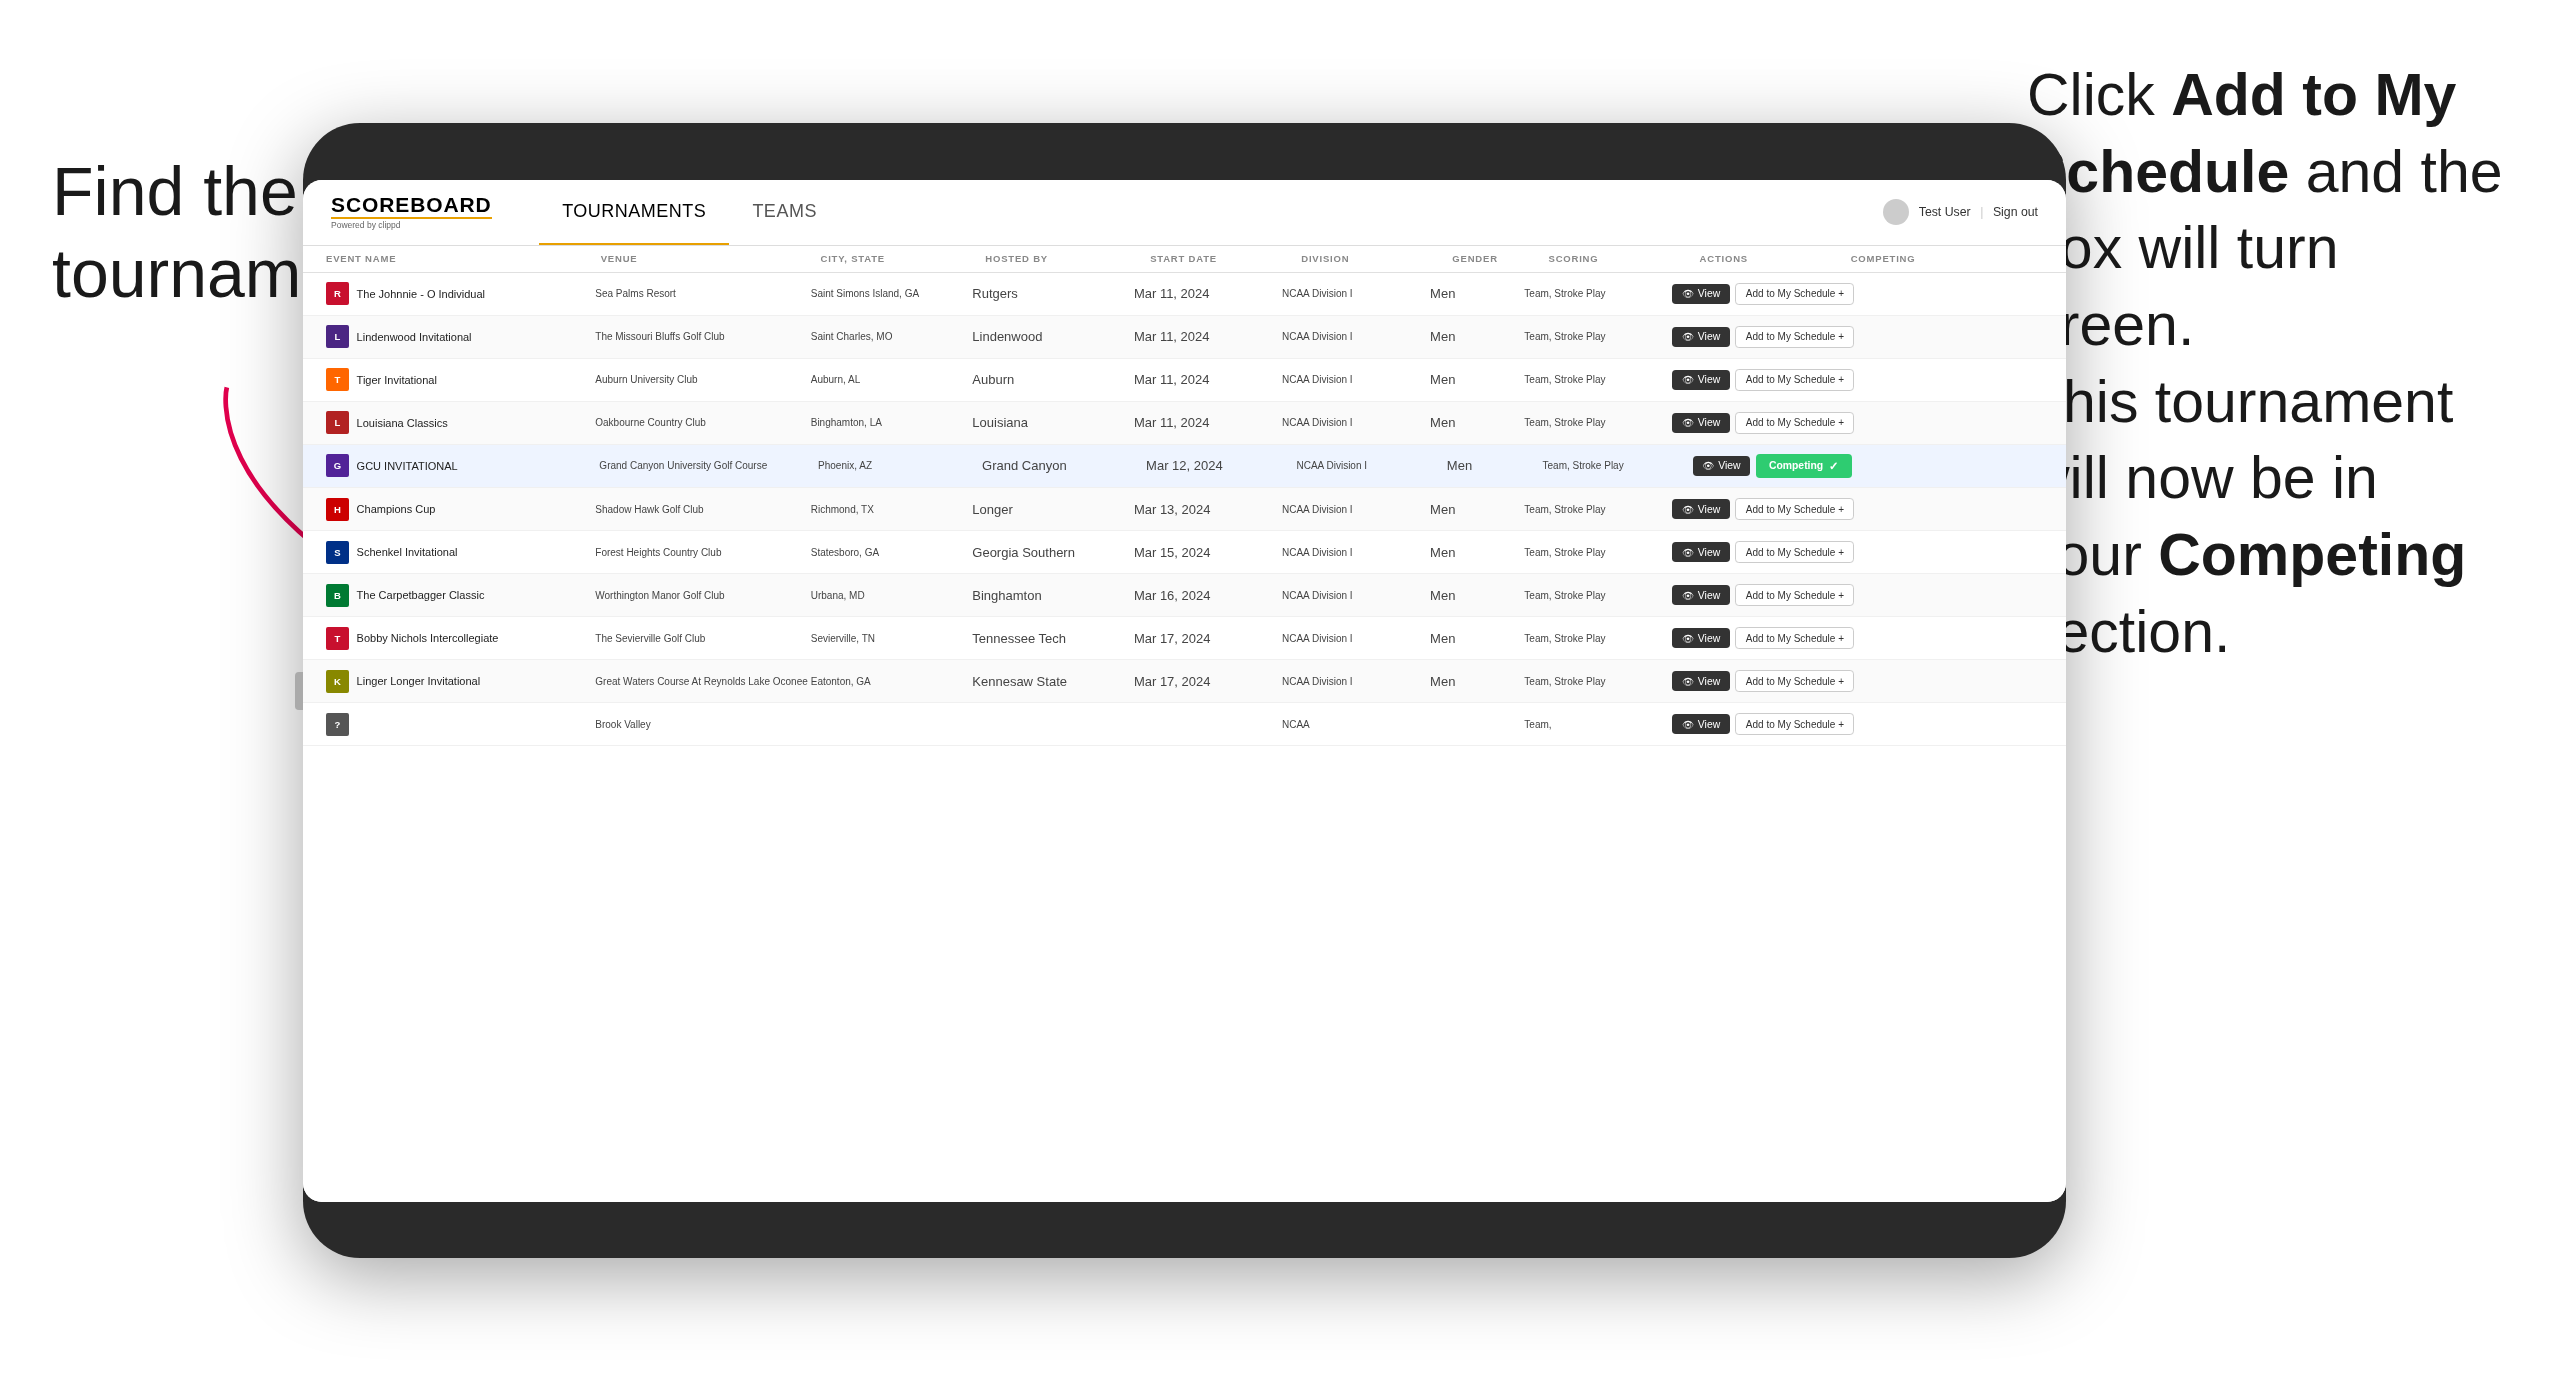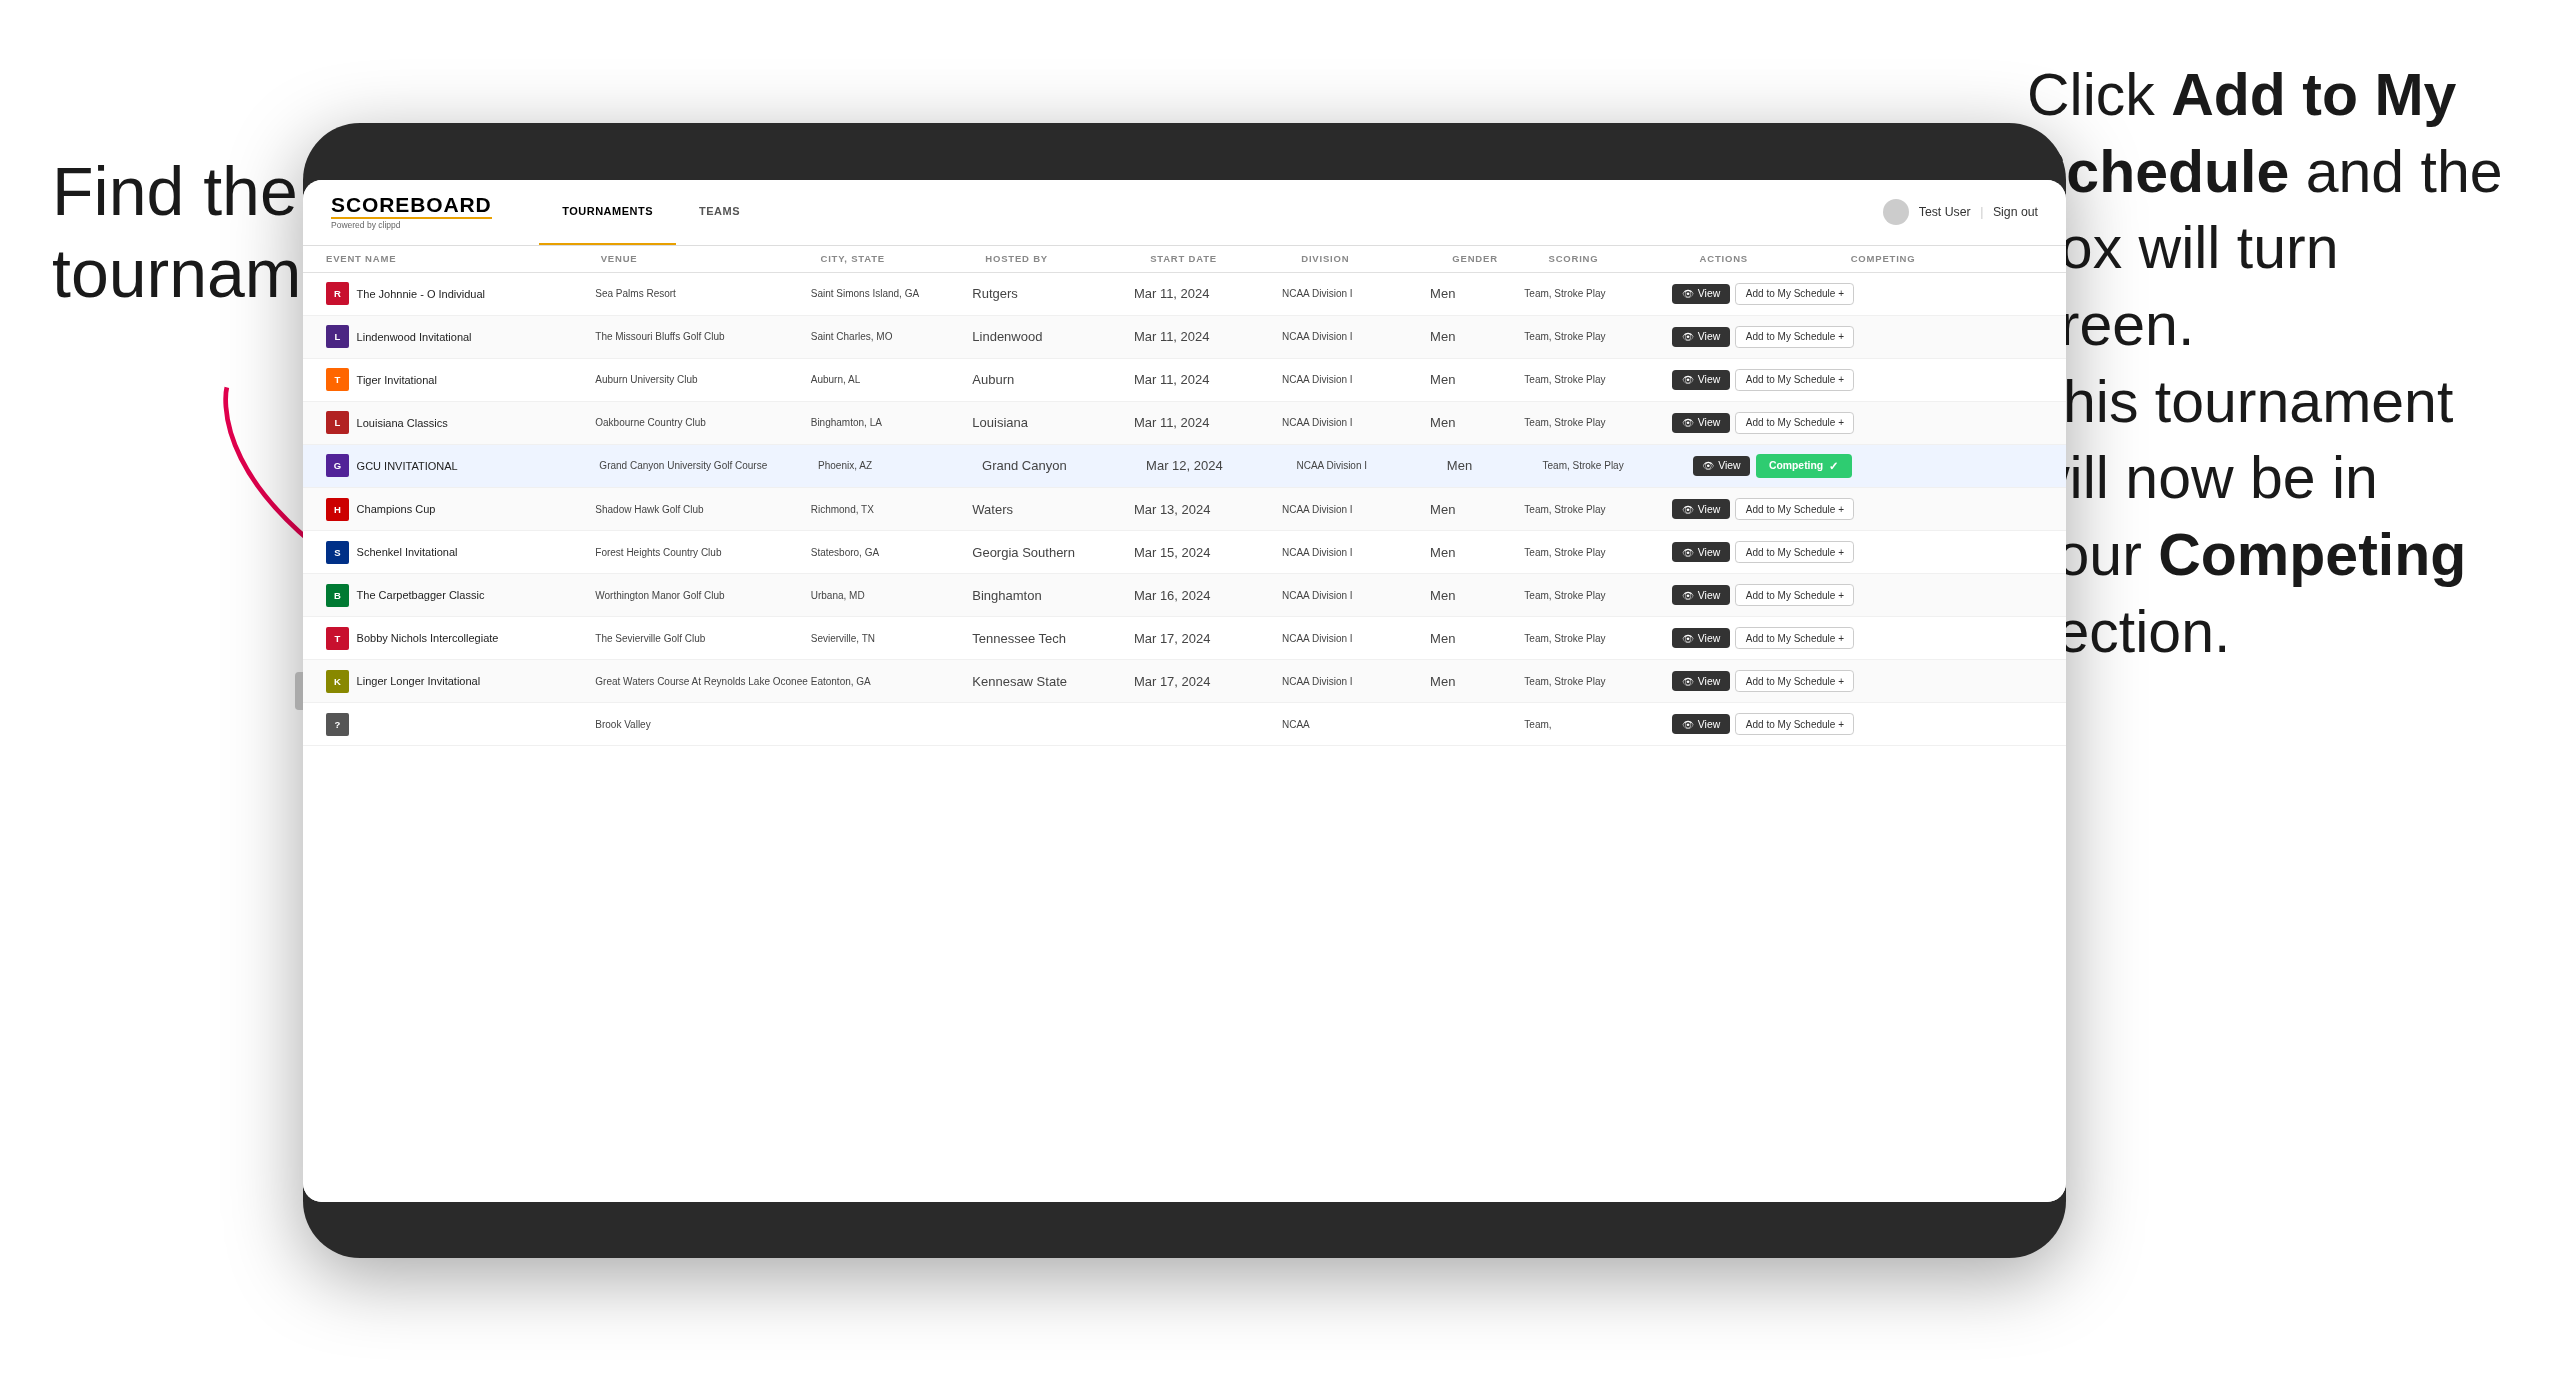--- a/index.html
+++ b/index.html
@@ -93,22 +93,22 @@
     }
 
     .nav-tabs {
       display: flex;
       gap: 0;
       height: 100%;
       margin-left: 9.5px;
     }
     .nav-tab {
       padding: 0 23px;
-      font-size: 11px;
-      font-weight: 700;
+      font-size: 18px;
+      font-weight: 400;
       color: #555;
       display: flex;
       align-items: center;
       border-bottom: 2.8px solid transparent;
       cursor: pointer;
       letter-spacing: 0.5px;
     }
     .nav-tab.active {
       color: #000;
       border-bottom: 2.8px solid #e8a000;
@@ -437,21 +437,21 @@
             </div>
     <div></div>
   </div>
           <div class="table-row" style="grid-template-columns: 2fr 1.6fr 1.2fr 1.2fr 1.1fr 1.1fr 0.7fr 1.1fr 1.1fr 1.4fr; padding: 9.5px 23px;">
     <div class="event-name-cell">
       <div class="team-logo" style="background:#cc0000; color:#fff;">H</div>
       <span class="event-name-text">Champions Cup</span>
     </div>
     <div class="cell-text-small">Shadow Hawk Golf Club</div>
     <div class="cell-text-small">Richmond, TX</div>
-    <div class="cell-text">Waters</div>
+    <div class="cell-text">Longer</div>
     <div class="cell-text">Mar 13, 2024</div>
     <div class="cell-text-small">NCAA Division I</div>
     <div class="cell-text">Men</div>
     <div class="cell-text-small">Team, Stroke Play</div>
     <div class="actions-cell">
               <button class="view-btn"><span class="eye-icon">👁</span> View</button>
       <button class="add-schedule-btn">Add to My Schedule +</button>
             </div>
     <div></div>
   </div>

